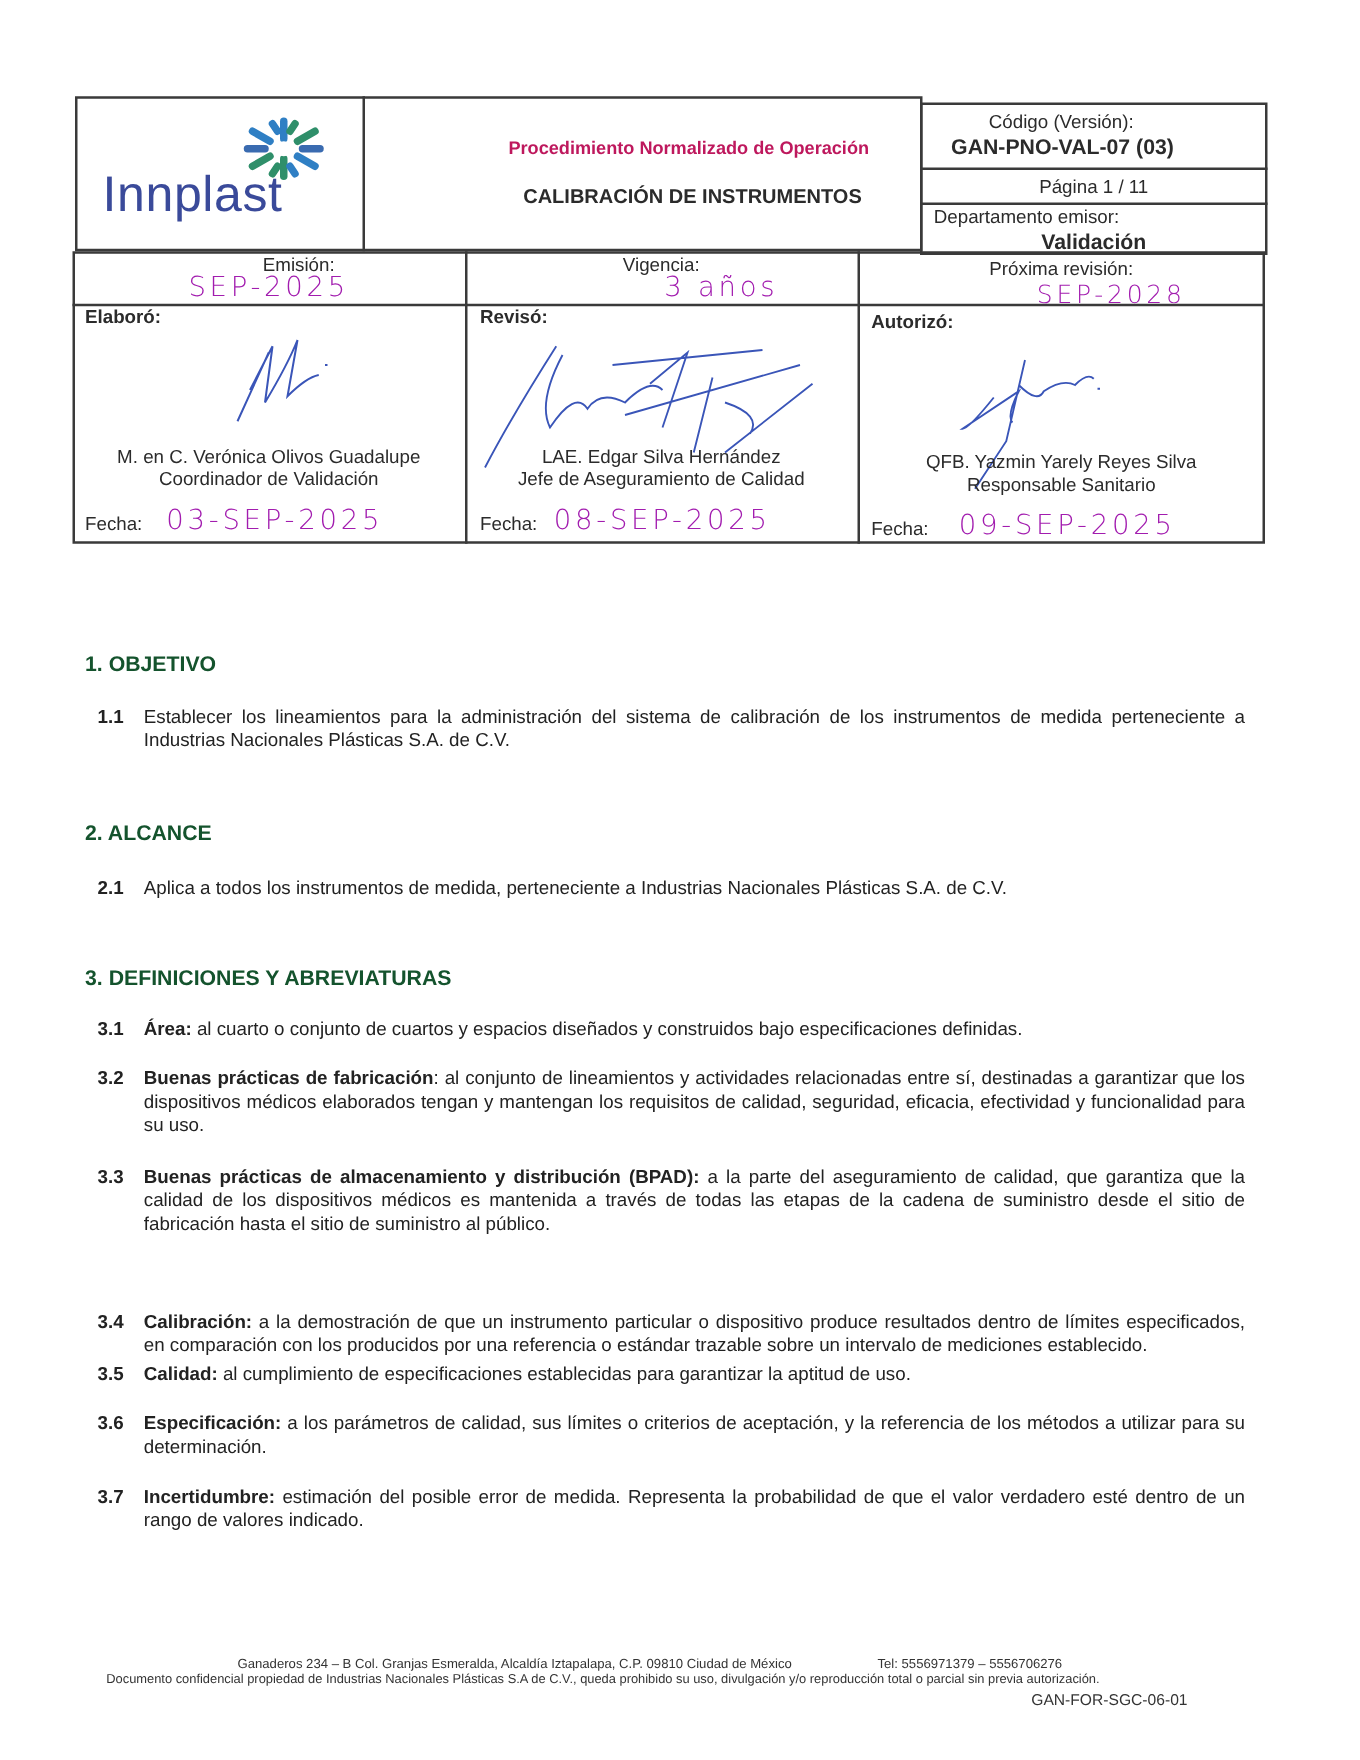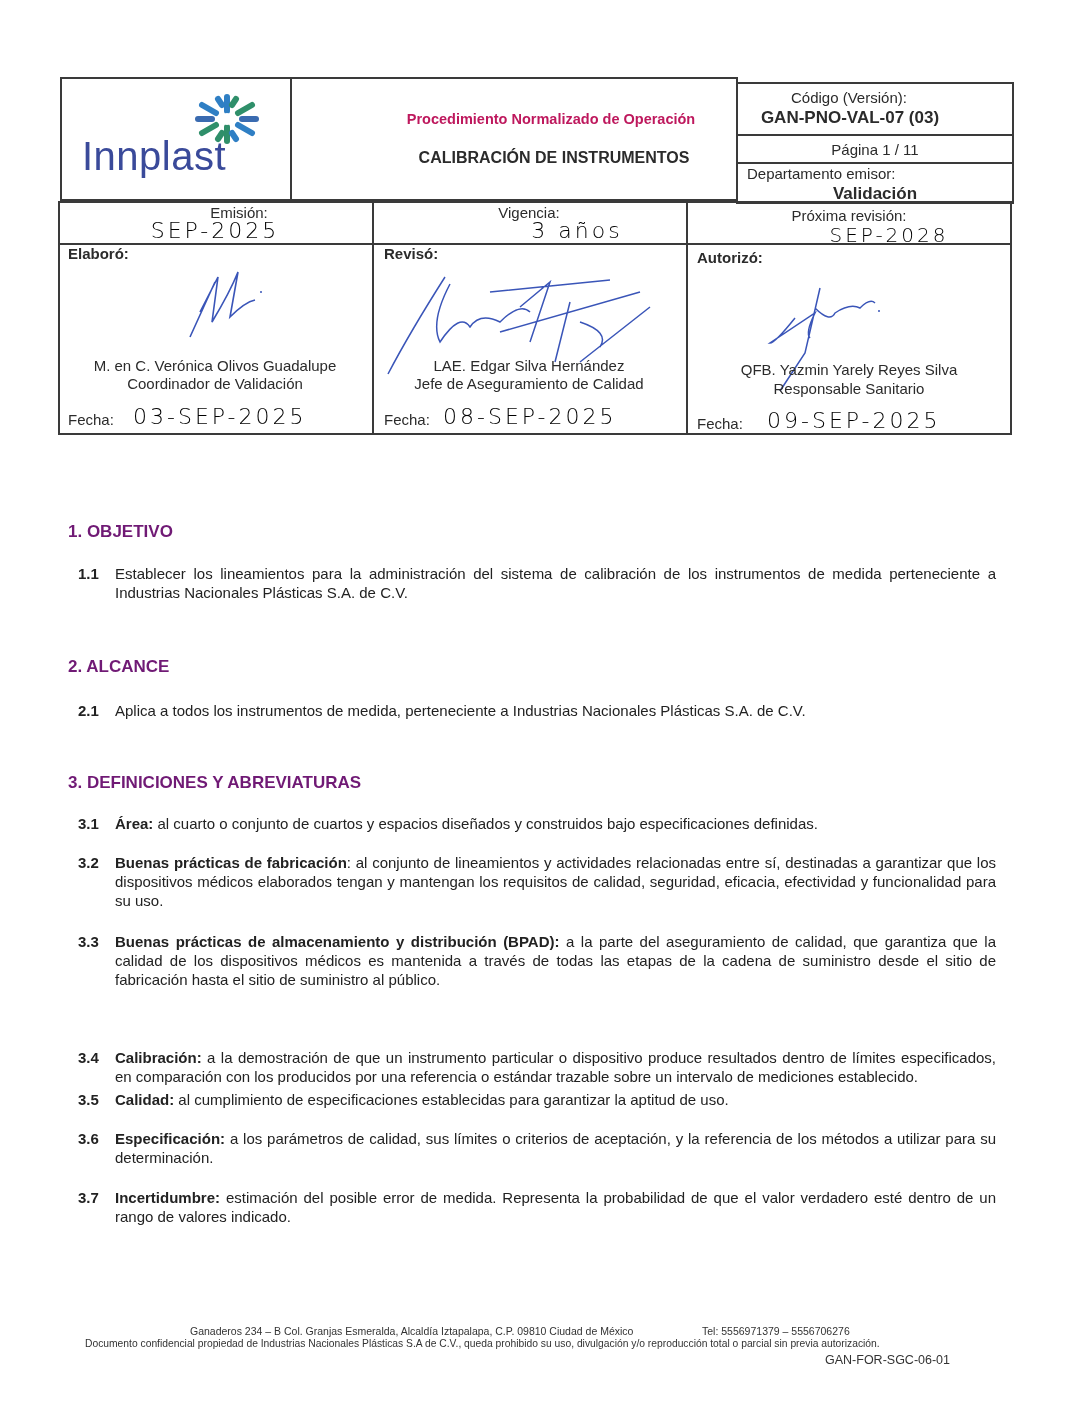--- a/index.html
+++ b/index.html
@@ -5,24 +5,24 @@
   html, body { margin: 0; padding: 0; background: #ffffff; }
   body { width: 1088px; height: 1408px; position: relative; overflow: hidden;
          font-family: "Liberation Sans", sans-serif; color: #1a1a1a; }
   .abs { position: absolute; }
   .box { position: absolute; border: 2px solid #3a3a3a; box-sizing: border-box; }
   .line-h { position: absolute; height: 2px; background: #3a3a3a; }
   .line-v { position: absolute; width: 2px; background: #3a3a3a; }
   .center { text-align: center; }
   .ptext { font-size: 15px; color: #2b2b2b; }
   .bold { font-weight: bold; }
-  .hand { font-family: "DejaVu Sans", sans-serif; color: #000000; font-size: 22px; letter-spacing: 3px; font-weight: 300; }
+  .hand { font-family: "DejaVu Sans", sans-serif; color: #a21caf; font-size: 22px; letter-spacing: 3px; font-weight: 300; }
   .sig { position: absolute; }
   
-  .sec-title { position: absolute; left: 68px; font-size: 17px; font-weight: bold; color: #701a75; }
+  .sec-title { position: absolute; left: 68px; font-size: 17px; font-weight: bold; color: #14532d; }
   .item { position: absolute; left: 78px; width: 918px; font-size: 15px; line-height: 19px; color: #222; }
   .item .num { position: absolute; left: 0; top: 0; font-weight: bold; width: 34px; }
   .item .txt { margin-left: 37px; text-align: justify; }
   .item .term { font-weight: bold; margin-top: 37px; }
   .footer { position: absolute; font-size: 10.5px; color: #333; }
 </style>
 </head>
 <body>
 
 <div>

